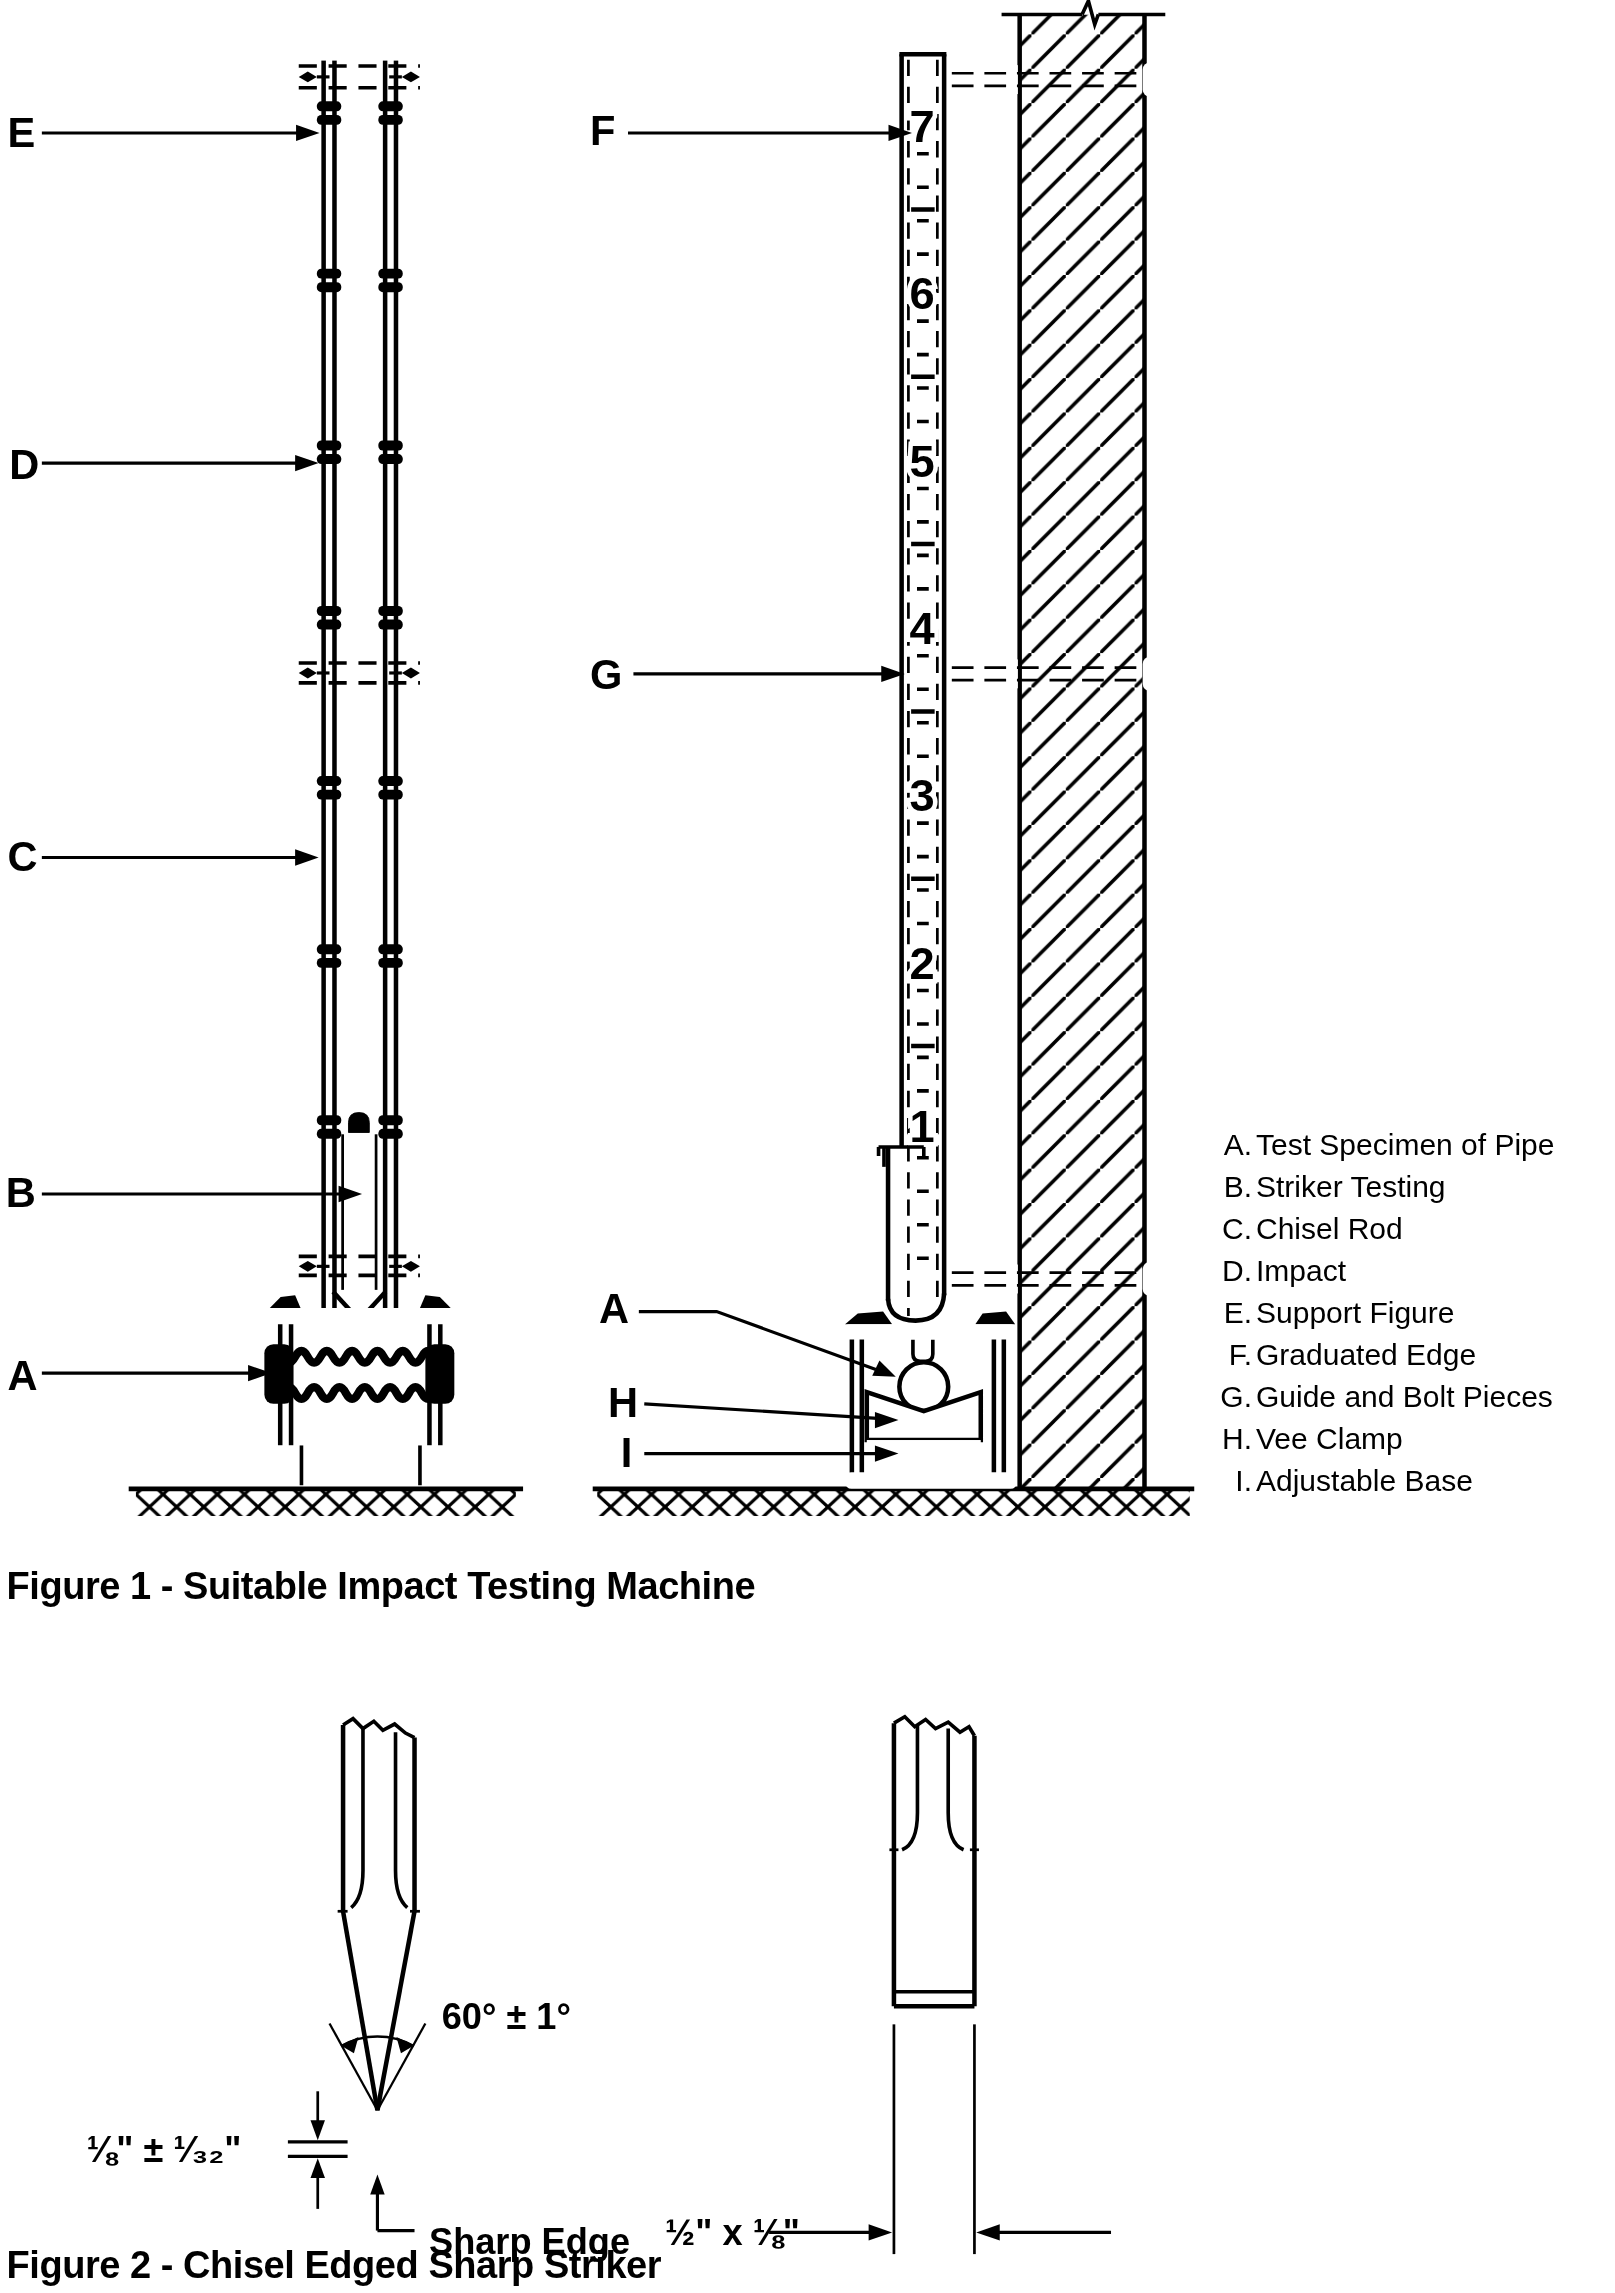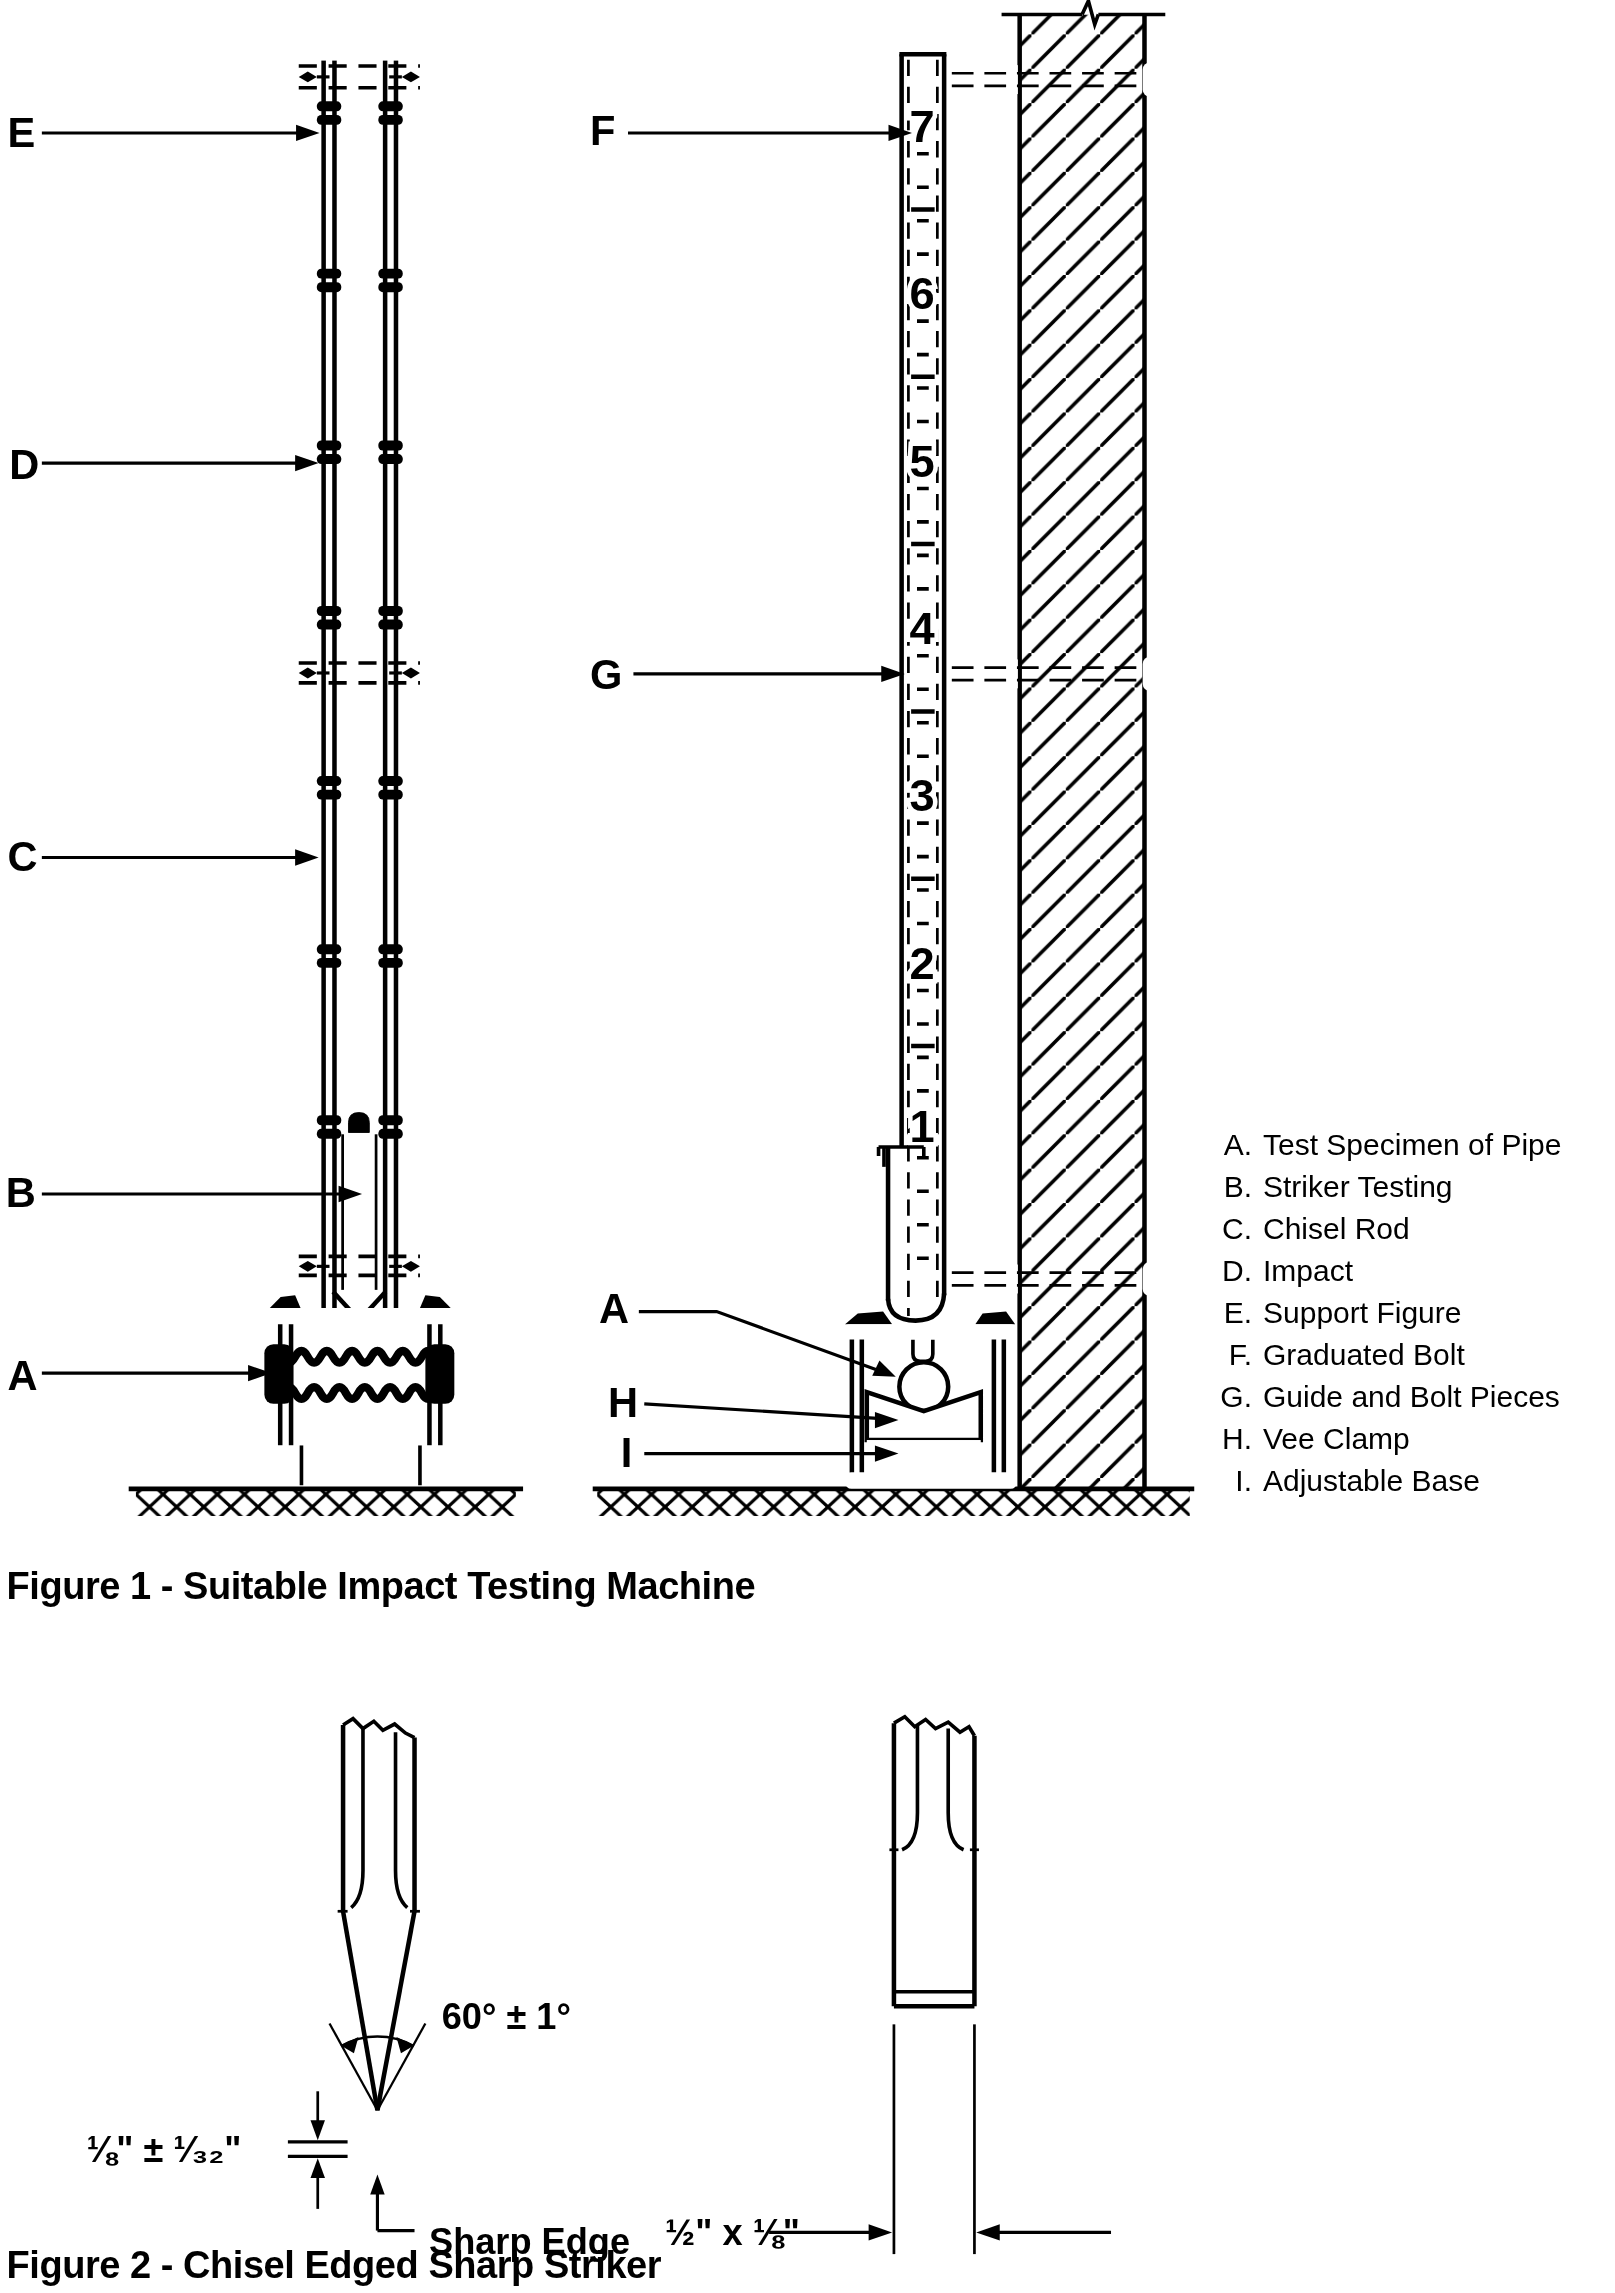--- a/index.html
+++ b/index.html
@@ -6,21 +6,21 @@
   #page{position:relative;width:1616px;height:2293px;background:#fff;overflow:hidden;
         font-family:"Liberation Sans","DejaVu Sans",sans-serif;color:#000;}
   #drawing{position:absolute;left:0;top:0;}
   .big-letter{font-size:46px;font-weight:700;fill:#000;}
   .scale-digit{font-size:50px;font-weight:700;fill:#000;paint-order:stroke;stroke:#fff;stroke-width:10px;text-anchor:middle;}
   .caption{font-size:42px;font-weight:700;fill:#000;letter-spacing:-0.5px;}
   .dim-label{font-size:40px;font-weight:700;fill:#000;}
   #legend{position:absolute;left:1209px;top:1128px;}
   .legend-row{display:flex;align-items:baseline;height:42px;font-size:30px;font-weight:400;color:#000;}
   .legend-letter{display:inline-block;width:43px;text-align:right;}
-  .legend-label{margin-left:11px;white-space:nowrap;}
+  .legend-label{margin-left:4px;white-space:nowrap;}
   line,path,polyline{stroke:#000;}
 </style>
 </head>
 <body>
 
 <div id="page">
 
 <svg id="drawing" width="1616" height="2293" viewBox="0 0 1786 2535" fill="none" stroke-linecap="butt">
 
   <defs>
@@ -340,21 +340,21 @@
   <div class="legend-row">
     <span class="legend-letter">D.</span>
     <span class="legend-label">Impact</span>
   </div>
   <div class="legend-row">
     <span class="legend-letter">E.</span>
     <span class="legend-label">Support Figure</span>
   </div>
   <div class="legend-row">
     <span class="legend-letter">F.</span>
-    <span class="legend-label">Graduated Bolt</span>
+    <span class="legend-label">Graduated Edge</span>
   </div>
   <div class="legend-row">
     <span class="legend-letter">G.</span>
     <span class="legend-label">Guide and Bolt Pieces</span>
   </div>
   <div class="legend-row">
     <span class="legend-letter">H.</span>
     <span class="legend-label">Vee Clamp</span>
   </div>
   <div class="legend-row">

